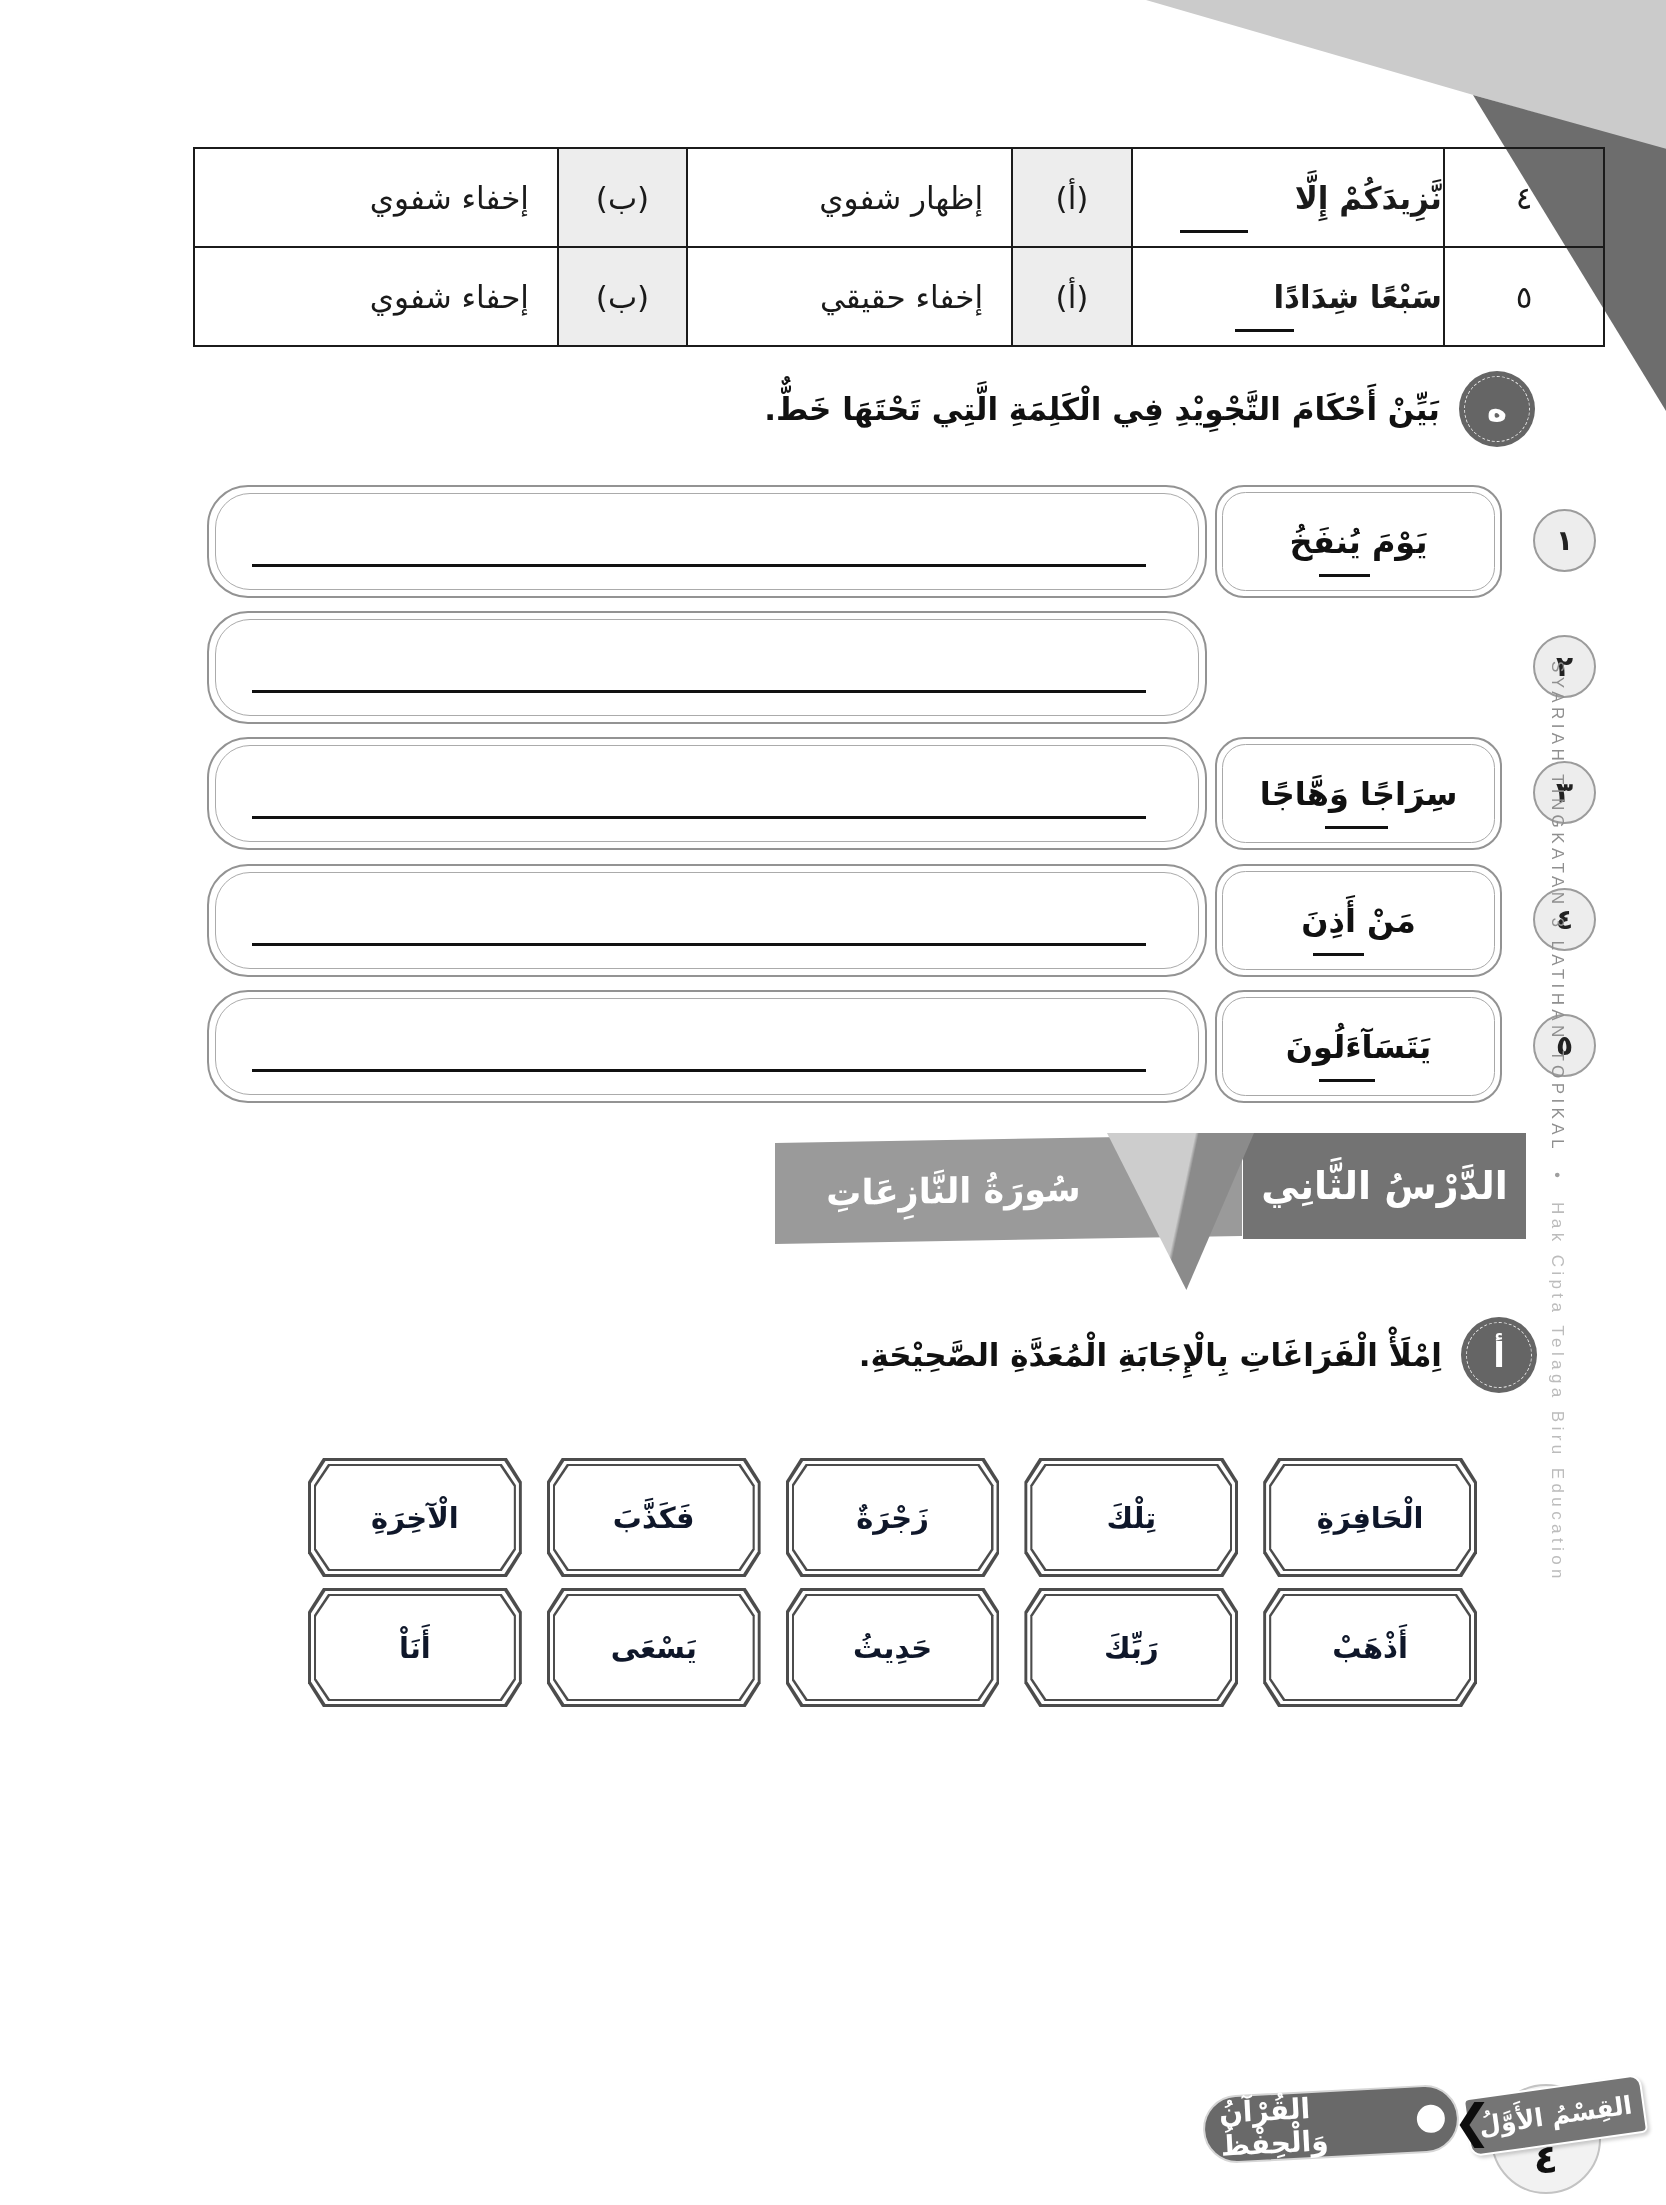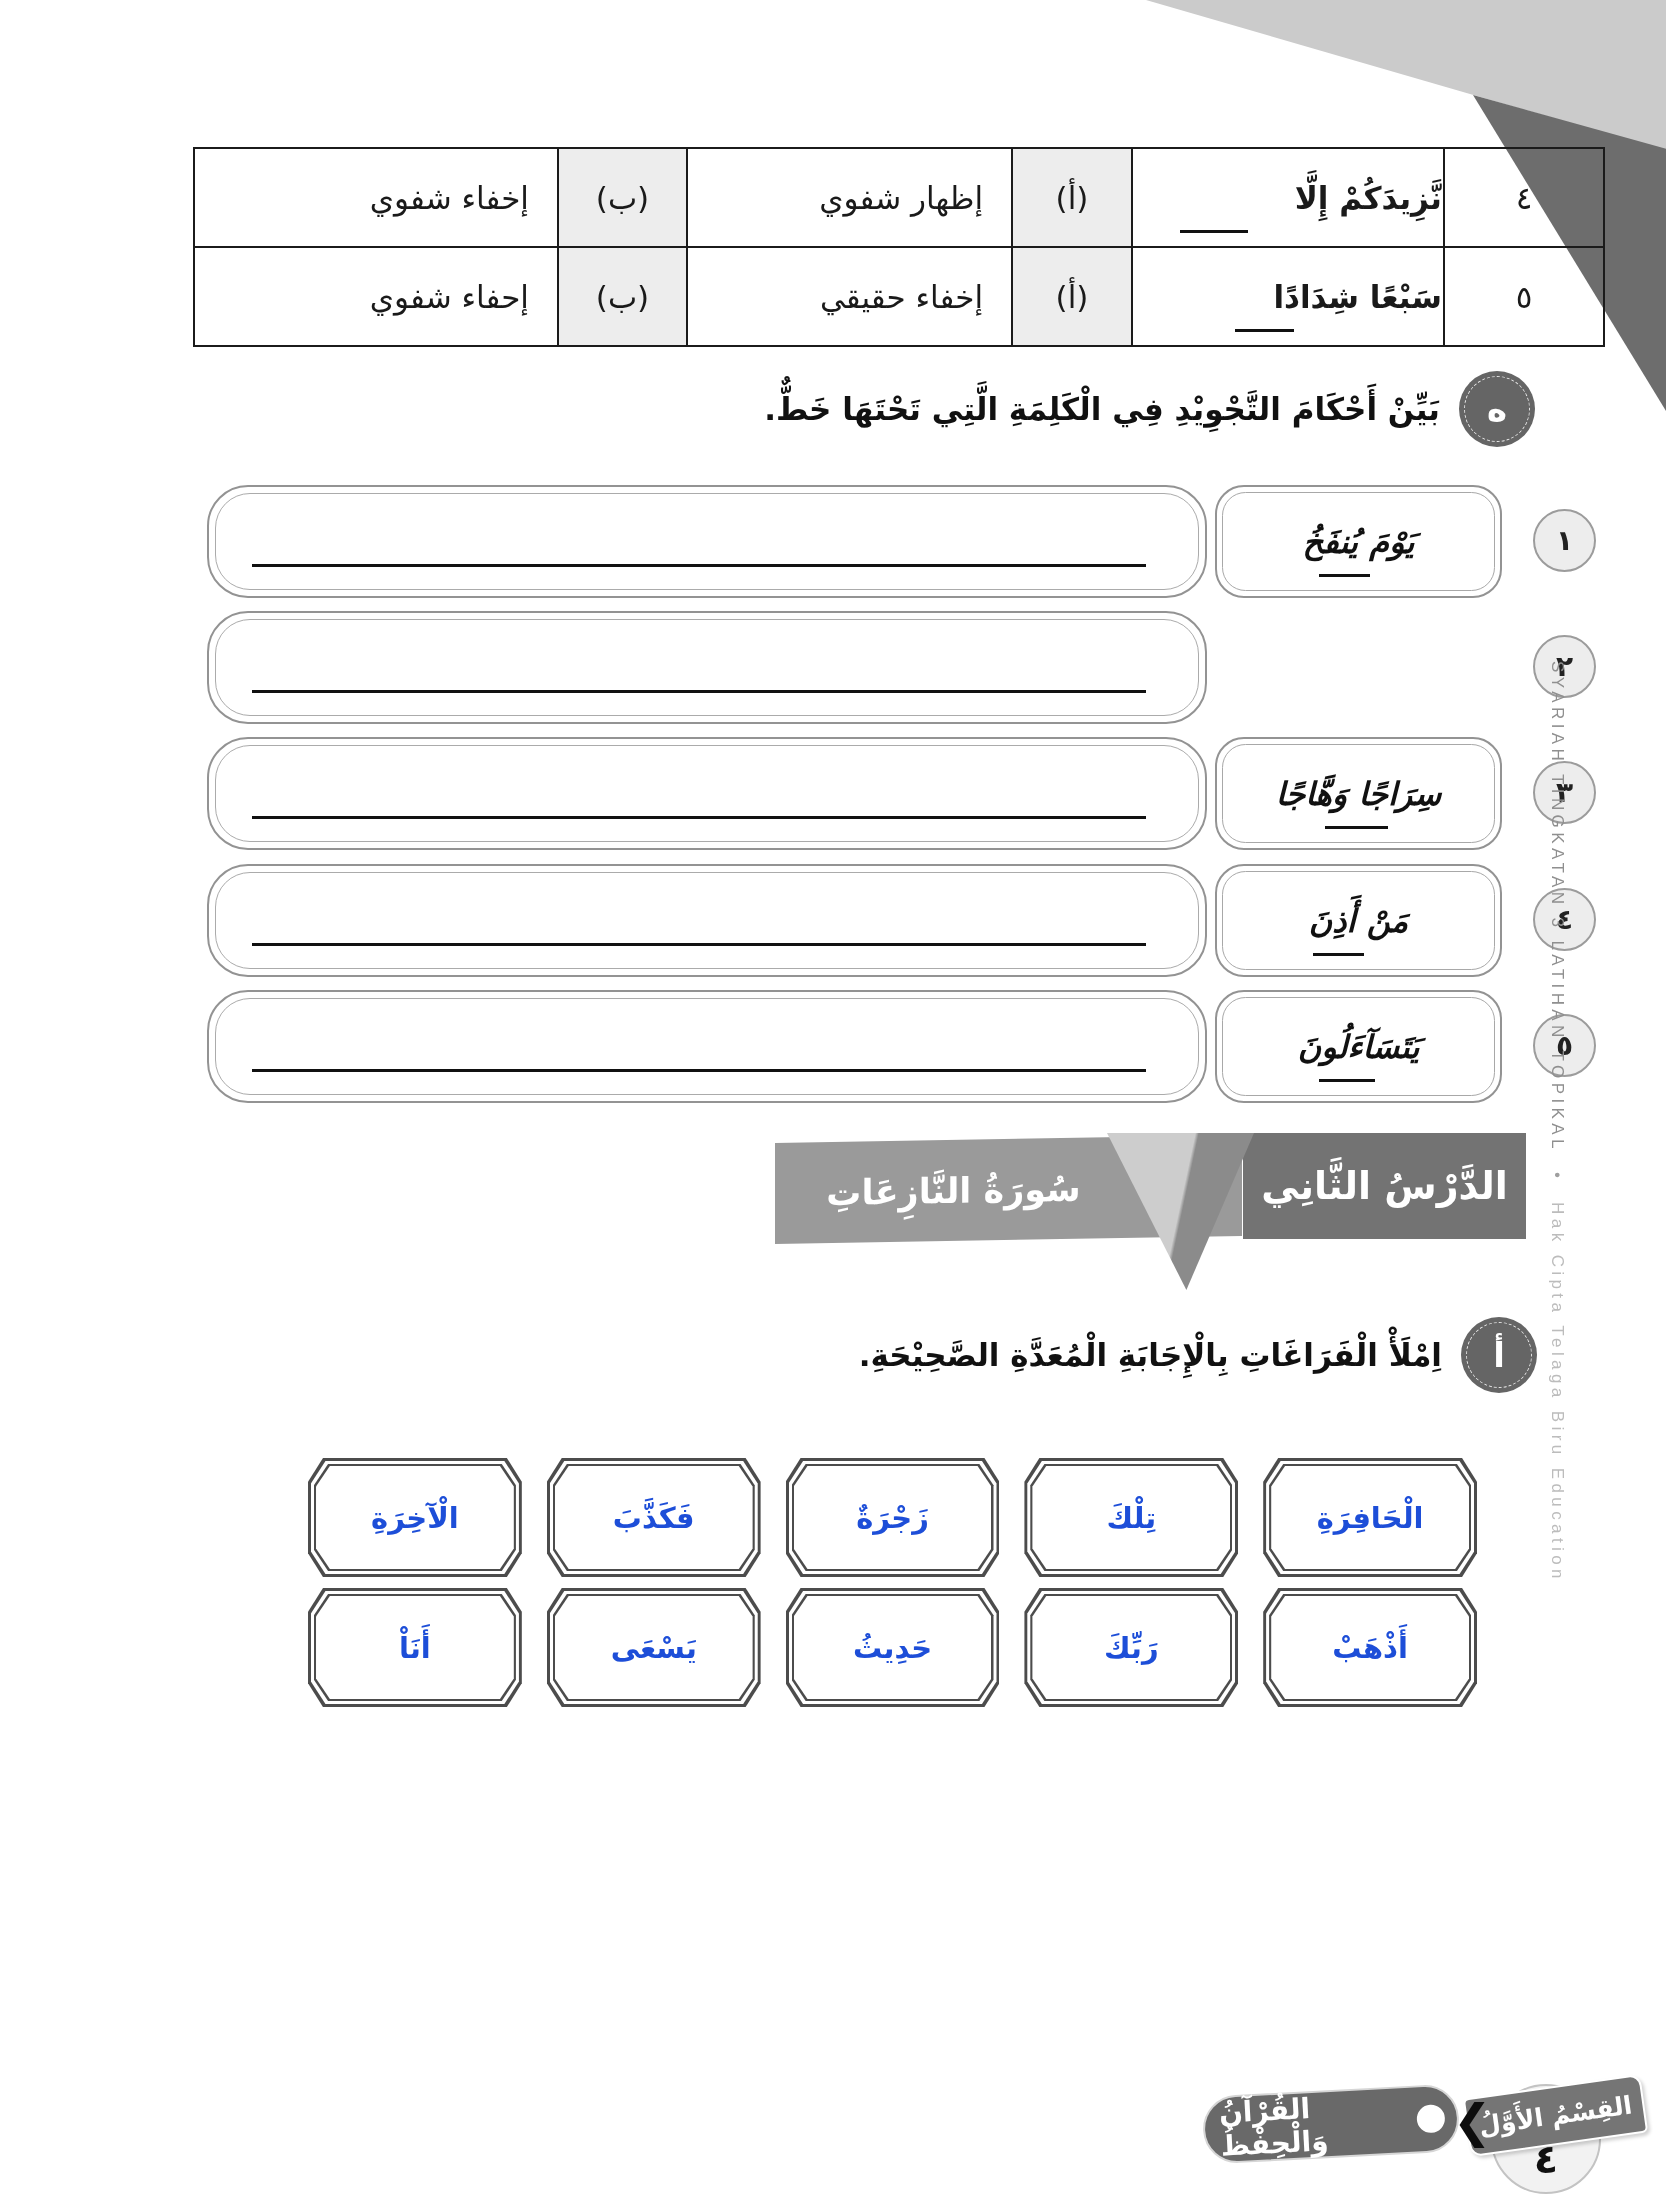--- a/index.html
+++ b/index.html
@@ -33,21 +33,21 @@
     display:flex;align-items:center;justify-content:center;flex:0 0 auto;}
   .badge-ring{position:absolute;inset:5.1px;border:1.5px dashed rgba(255,255,255,.85);border-radius:50%;}
   .badge-letter{color:#fff;font-size:34px;font-weight:700;position:relative;}
 
   
   .item{position:absolute;left:0;width:1666px;height:109px;}
   .item-num{position:absolute;left:1533px;top:23.5px;width:59px;height:59px;border-radius:50%;
     background:#ededed;border:2.2px solid #9c9c9c;display:flex;align-items:center;justify-content:center;
     font-size:28px;font-weight:700;color:#222;}
   .word-box{position:absolute;left:1215px;top:0;width:283px;height:109px;border:2.9px solid #939393;
-    border-radius:29px;background:#fff;display:flex;align-items:center;justify-content:center;font-style:italic;}
+    border-radius:29px;background:#fff;display:flex;align-items:center;justify-content:center;}
   .word-box .ring{position:absolute;inset:5.1px;border:1.5px solid #a8a8a8;border-radius:23.5px;}
   .item-word{position:relative;font-size:32px;font-weight:700;color:#111;}
   .wb-ul{position:absolute;height:2.9px;background:#111;bottom:19px;}
   .blank-box{position:absolute;left:207px;top:0;width:996px;height:109px;border:2.9px solid #939393;
     border-radius:41px;background:#fff;}
   .blank-box .ring{position:absolute;inset:5.9px;border:1.5px solid #ababab;border-radius:35px;}
   .write-line{position:absolute;left:43px;right:59px;bottom:29px;height:2.9px;background:#111;}
 
   
   .banner-black{position:absolute;left:1243px;top:1133px;width:283px;height:106px;background:#737373;
@@ -62,21 +62,21 @@
     background:linear-gradient(102deg,#cdcdcd 49%,#8b8b8b 51%);}
 
   
   .bank-row{position:absolute;left:308px;width:1169px;height:119px;display:flex;gap:25px;direction:rtl;}
   .plq{position:relative;flex:1 1 0;}
   .plq .l{position:absolute;clip-path:polygon(7% 0,93% 0,100% 20%,100% 80%,93% 100%,7% 100%,0 80%,0 20%);}
   .plq .l1{inset:0;background:#4c4c4c;}
   .plq .l2{inset:2.9px;background:#ffffff;}
   .plq .l3{inset:5.9px;background:#4c4c4c;}
   .plq .l4{inset:8px;background:#ffffff;display:flex;align-items:center;justify-content:center;}
-  .plq-word{font-size:29px;font-weight:700;color:#1d4ed8;}
+  .plq-word{font-size:29px;font-weight:700;color:#0f172a;}
 
   
   .sidebar{position:absolute;left:1547px;top:661px;height:969px;writing-mode:vertical-rl;
     font-family:"Liberation Sans",sans-serif;font-size:17px;letter-spacing:4.4px;color:#8f8f8f;
     white-space:nowrap;}
   .sidebar .sep{margin:10.3px 0;color:#9f9f9f;}
   .sidebar .copy{color:#bcbcbc;}
 
   
   .foot-pill{position:absolute;left:1203px;top:2090px;width:256px;height:68px;background:#696969;

